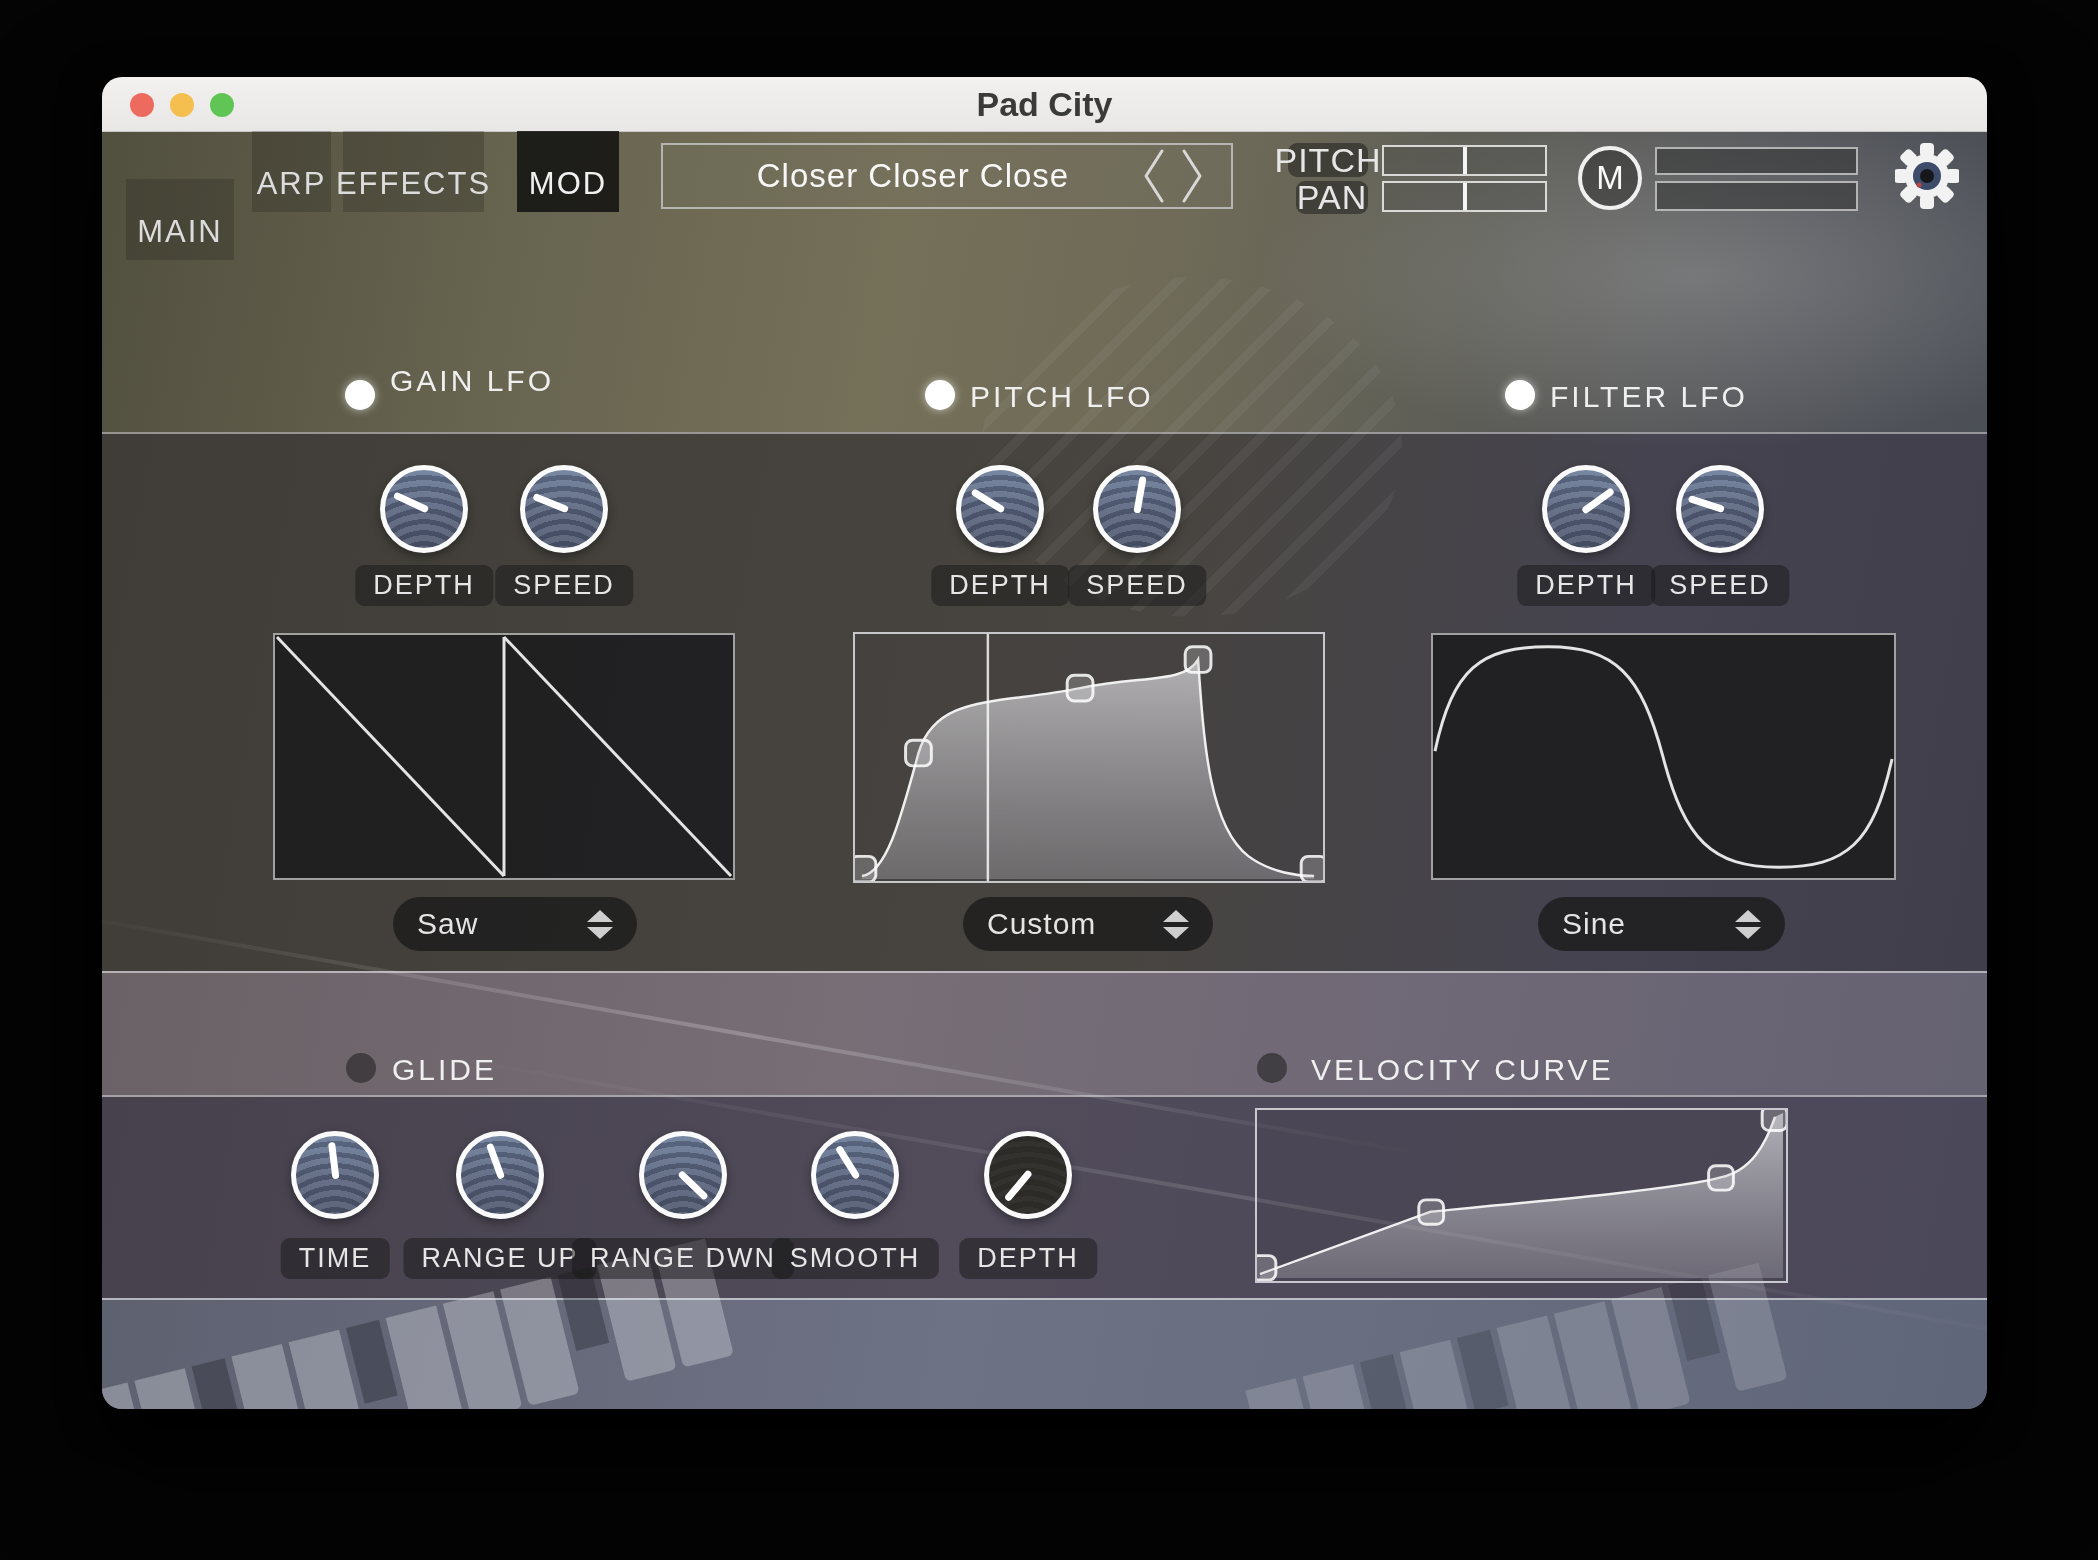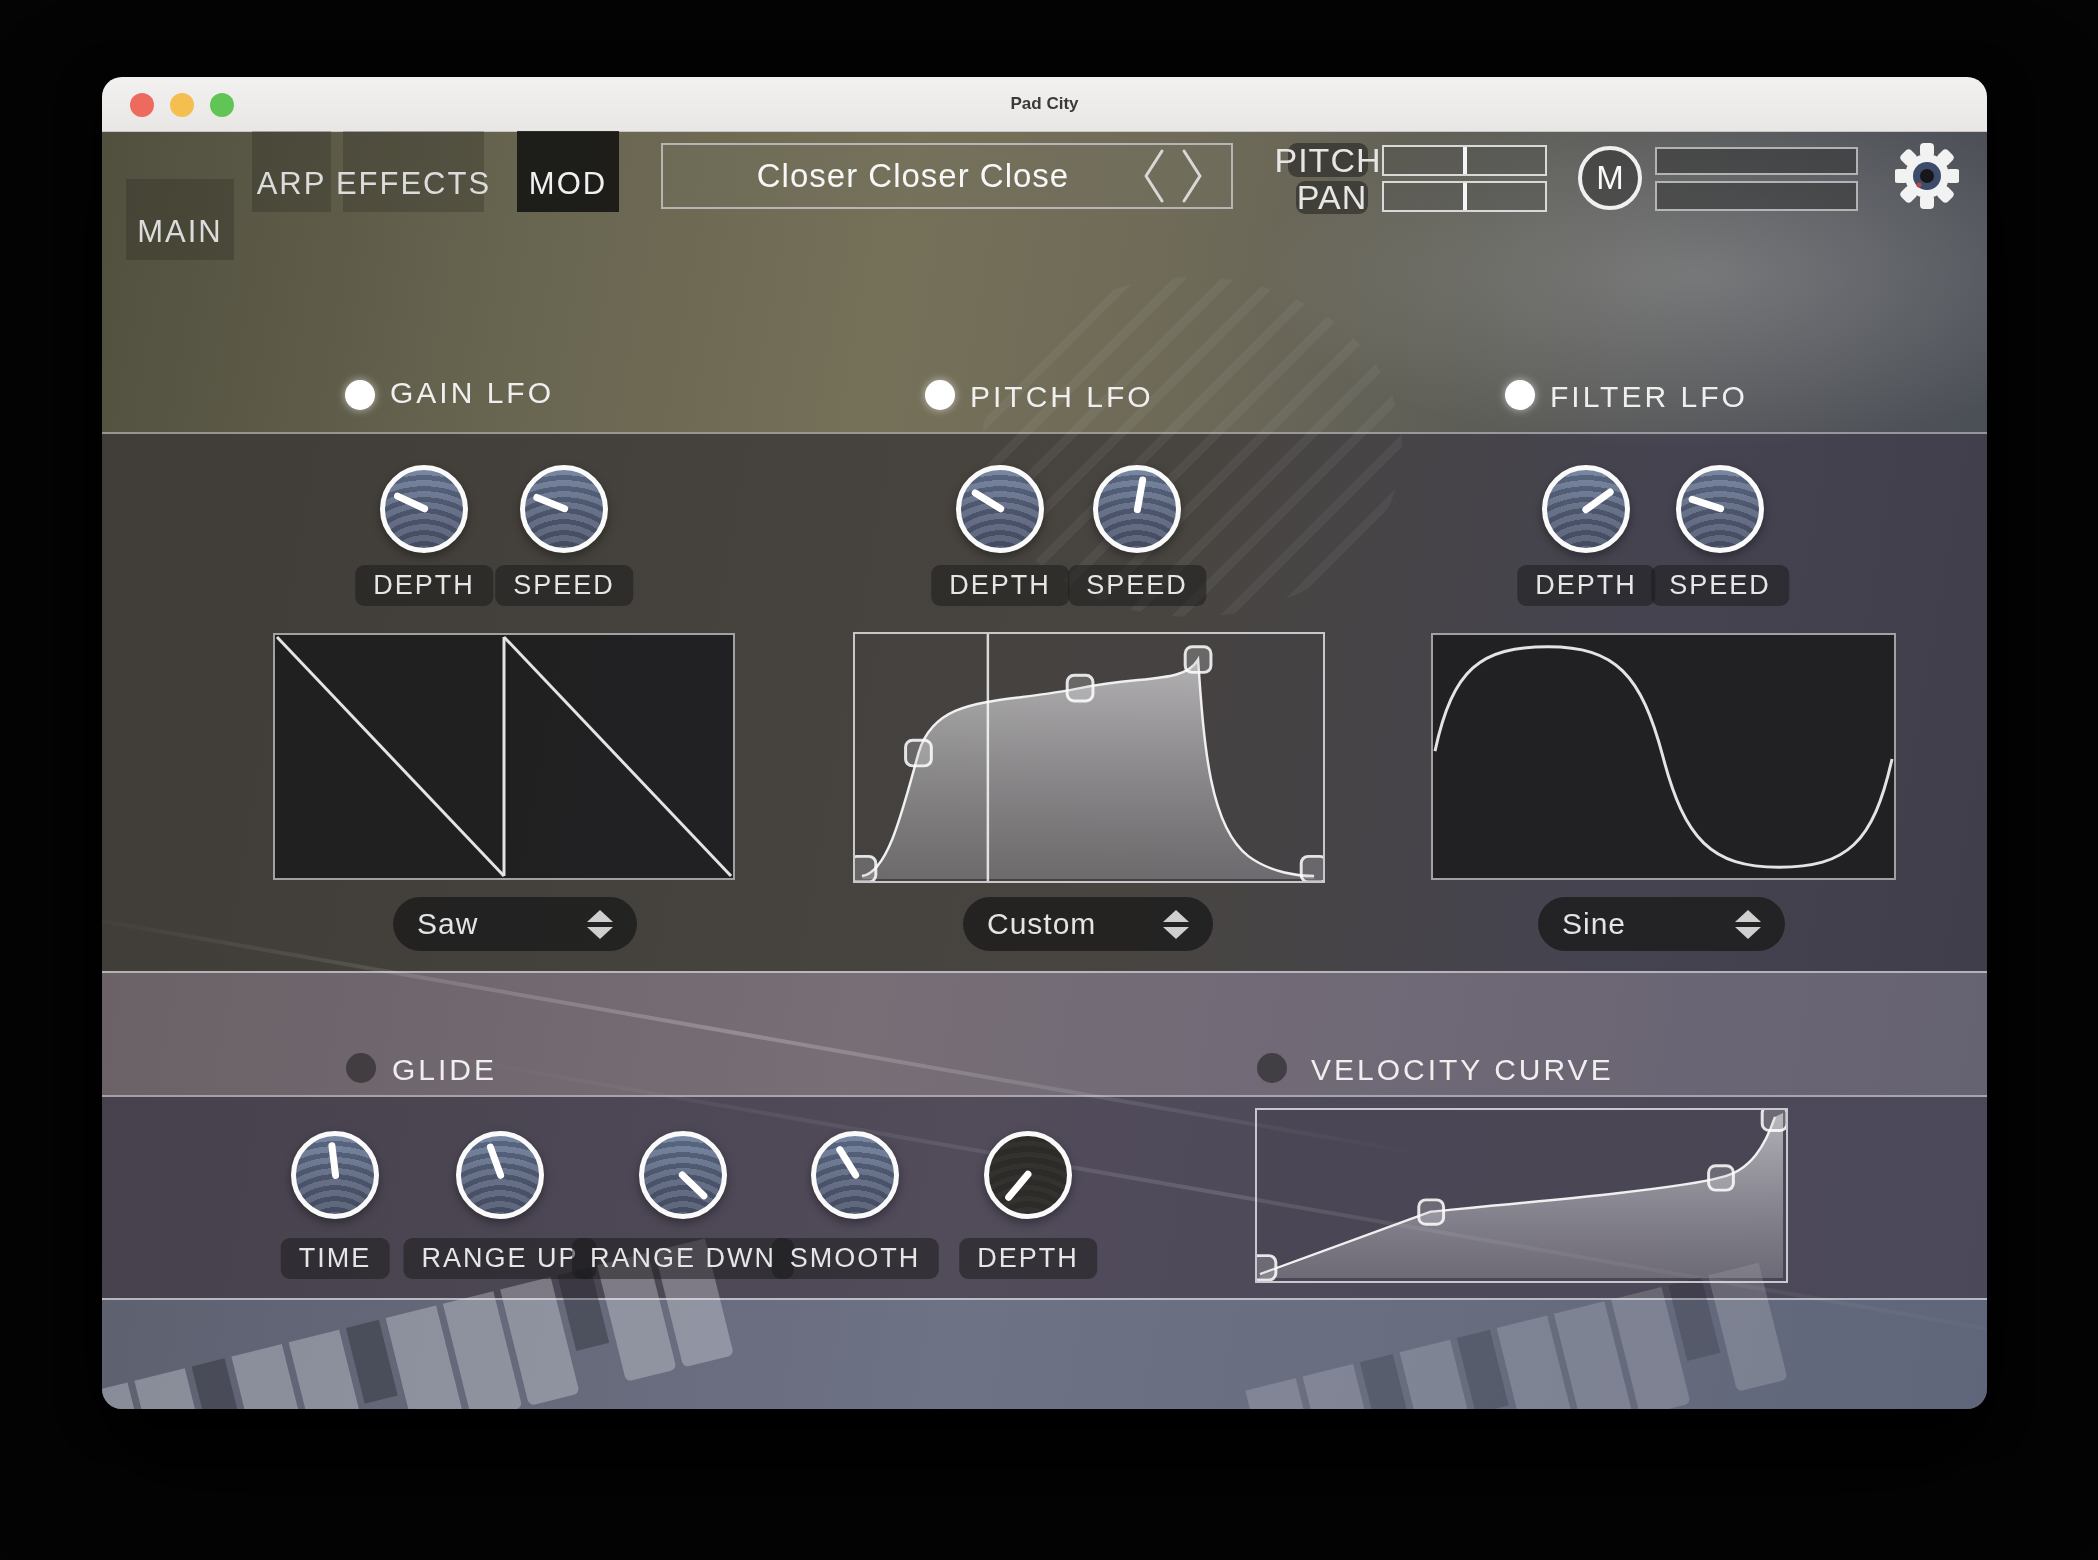--- a/index.html
+++ b/index.html
@@ -23,21 +23,21 @@
     background:linear-gradient(#f2f1f0,#e9e7e6);
     border-bottom:1px solid #c9c7c6;
   }
   .traffic{position:absolute;top:16px;width:24px;height:24px;border-radius:50%;}
   .tl-red{left:28px;background:#ed6a5e;}
   .tl-yellow{left:68px;background:#f4bf4f;}
   .tl-green{left:108px;background:#61c555;}
   .win-title{
     position:absolute;left:0;top:0;width:100%;height:54px;
     display:flex;align-items:center;justify-content:center;
-    font-size:17px;font-weight:bold;color:#3a3a3a;text-align:center;
+    font-size:34px;font-weight:bold;color:#3a3a3a;text-align:center;
   }
 
   
   .section{position:absolute;left:0;width:100%;}
   .sec-top{top:54px;height:301px;
     background:linear-gradient(100deg,#514f3e 0%,#676450 22%,#757058 42%,#6e6a58 58%,#5e5e57 72%,#53555a 88%,#4b4f56 100%);}
   .sec-lfo{top:355px;height:539px;border-top:2px solid rgba(255,255,255,0.45);
     background:linear-gradient(100deg,#403d38 0%,#45423d 30%,#484540 55%,#454350 80%,#403e4a 100%);}
   .sec-glidehead{top:894px;height:124px;border-top:2px solid rgba(255,255,255,0.5);
     background:linear-gradient(100deg,#6b6268 0%,#776e76 40%,#6f6876 70%,#656272 100%);}
@@ -231,21 +231,21 @@
         </g>
       </g>
       <circle r="22" fill="#f2f2f2"></circle>
       <circle r="14" fill="#3c4c6a"></circle>
       <circle r="7" fill="#16161b"></circle>
       <circle cx="-8" cy="9" r="2.5" fill="#b44"></circle>
     </g>
   </svg>
 
   <div class="led on" style="left:243px;top:303px;"></div>
-  <div class="sec-title" style="left:288px;top:299px;">GAIN LFO</div>
+  <div class="sec-title" style="left:288px;top:287px;">GAIN LFO</div>
   <div class="led on" style="left:823px;top:303px;"></div>
   <div class="sec-title" style="left:868px;top:303px;">PITCH LFO</div>
   <div class="led on" style="left:1403px;top:303px;"></div>
   <div class="sec-title" style="left:1448px;top:303px;">FILTER LFO</div>
 
   <div class="knob" style="left:278px;top:388px;">
     <div class="knob-rot" style="transform: rotate(-65deg);">
         <div class="knob-line"></div>
       </div>
   </div>

